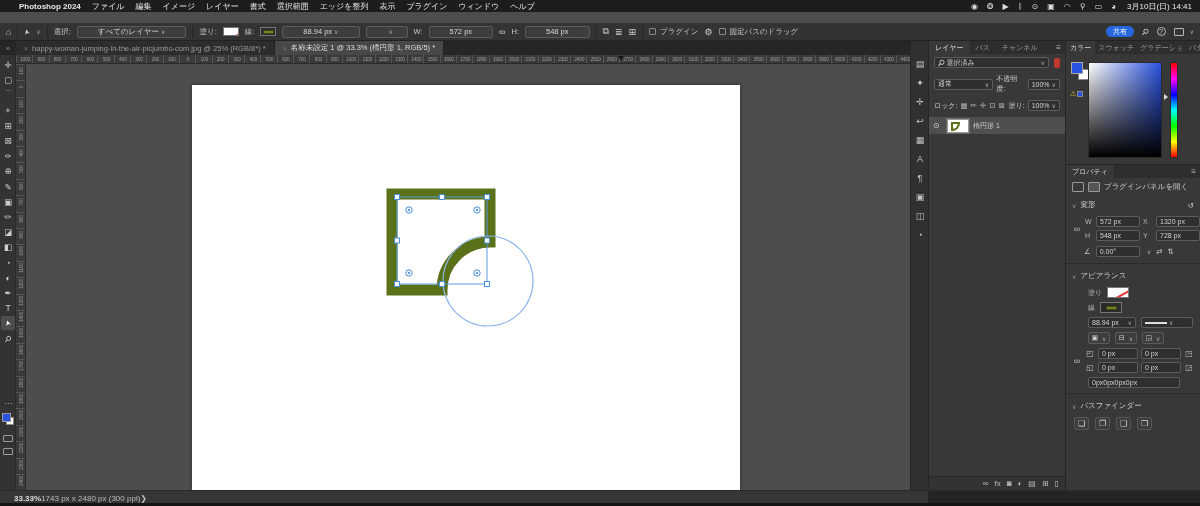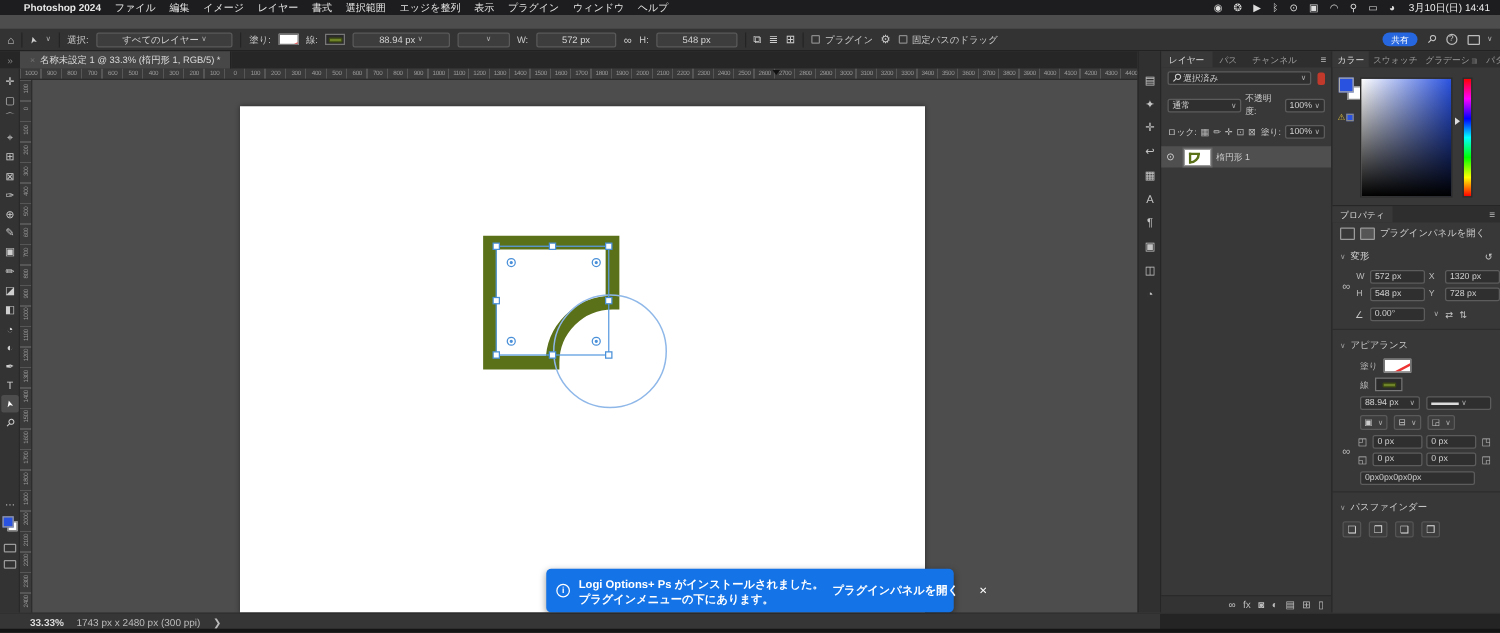--- a/index.html
+++ b/index.html
@@ -155,22 +155,22 @@
   align-items:center;justify-content:center;gap:2px;color:#ccc;font-size:7px}
 .radgrid{display:grid;grid-template-columns:10px 10px 40px 40px 10px;gap:3px;align-items:center;
   padding:2px 6px;font-size:7px;color:#b9b9b9}
 .cornerg{font-size:8px;color:#bbb;text-align:center}
 #pathfinder-icons{display:flex;gap:6px;padding:2px 8px}
 .pficon{width:15px;height:13px;background:#3d3d3d;border:1px solid #555;border-radius:2px;display:flex;
   align-items:center;justify-content:center;color:#ddd;font-size:8px}
 
 
 #statusbar{left:0;top:490px;width:1200px;height:16px;
-  background:linear-gradient(to right,#363636 928px,#242424 928px);display:flex;align-items:center;gap:10px;
-  padding:0 24px;font-size:8px;color:#bbb;border-top:1px solid #2a2a2a}
+  background:linear-gradient(to right,#363636 928px,#242424 928px);display:flex;align-items:center;gap:0;
+  padding:0 14px;font-size:8px;color:#bbb;border-top:1px solid #2a2a2a}
 #statusbar .zoomv{color:#ddd;font-weight:bold}
 #windowbottom{left:0;top:503px;width:1200px;height:3px;background:#141414}
 </style>
 </head>
 <body>
 
 <div id="stage">
 
   <div id="menubar" class="abs">
     <span class="apple"></span>
@@ -261,20 +261,24 @@
       <span class="helpcirc">?</span>
       <span class="obgroup">
         <span class="wsicon"></span>
         <span class="chev">∨</span>
       </span>
     </span>
   </div>
 
   <div id="tabbar" class="abs">
     <span id="tab-overflow">»</span>
+    <span class="doctab">
+      <span class="x">×</span>
+      <span>happy-woman-jumping-in-the-air-picjumbo-com.jpg @ 25% (RGB/8*) *</span>
+    </span>
     <span class="doctab active">
       <span class="x">×</span>
       <span>名称未設定 1 @ 33.3% (楕円形 1, RGB/5) *</span>
     </span>
   </div>
 
   <div id="toolstrip" class="abs">
 
     <span id="tool-more">⋯</span>
     <span id="fgbg">
@@ -453,30 +457,20 @@
         <circle cx="409" cy="210" r="0.8" fill="#4a90d9"></circle>
       <circle cx="477" cy="210" r="3.2"></circle>
         <circle cx="477" cy="210" r="0.8" fill="#4a90d9"></circle>
       <circle cx="409" cy="273" r="3.2"></circle>
         <circle cx="409" cy="273" r="0.8" fill="#4a90d9"></circle>
       <circle cx="477" cy="273" r="3.2"></circle>
         <circle cx="477" cy="273" r="0.8" fill="#4a90d9"></circle>
     </g>
   </svg>
 
-  <div id="toast" class="abs">
-    <span class="info">i</span>
-    <span class="tmsg">
-      <span style="display:block">Logi Options+ Ps がインストールされました。</span>
-      <span style="display:block">プラグインメニューの下にあります。</span>
-    </span>
-    <span class="taction">プラグインパネルを開く</span>
-    <span class="tsep"></span>
-    <span class="tclose">✕</span>
-  </div>
 
   <div id="dockstrip" class="abs">
 
   <span style="top: 18px;">▤</span>
       <span style="top: 37px;">✦</span>
       <span style="top: 56px;">✛</span>
       <span style="top: 75px;">↩</span>
       <span style="top: 94px;">▦</span>
       <span style="top: 113px;">A</span>
       <span style="top: 132px;">¶</span>

